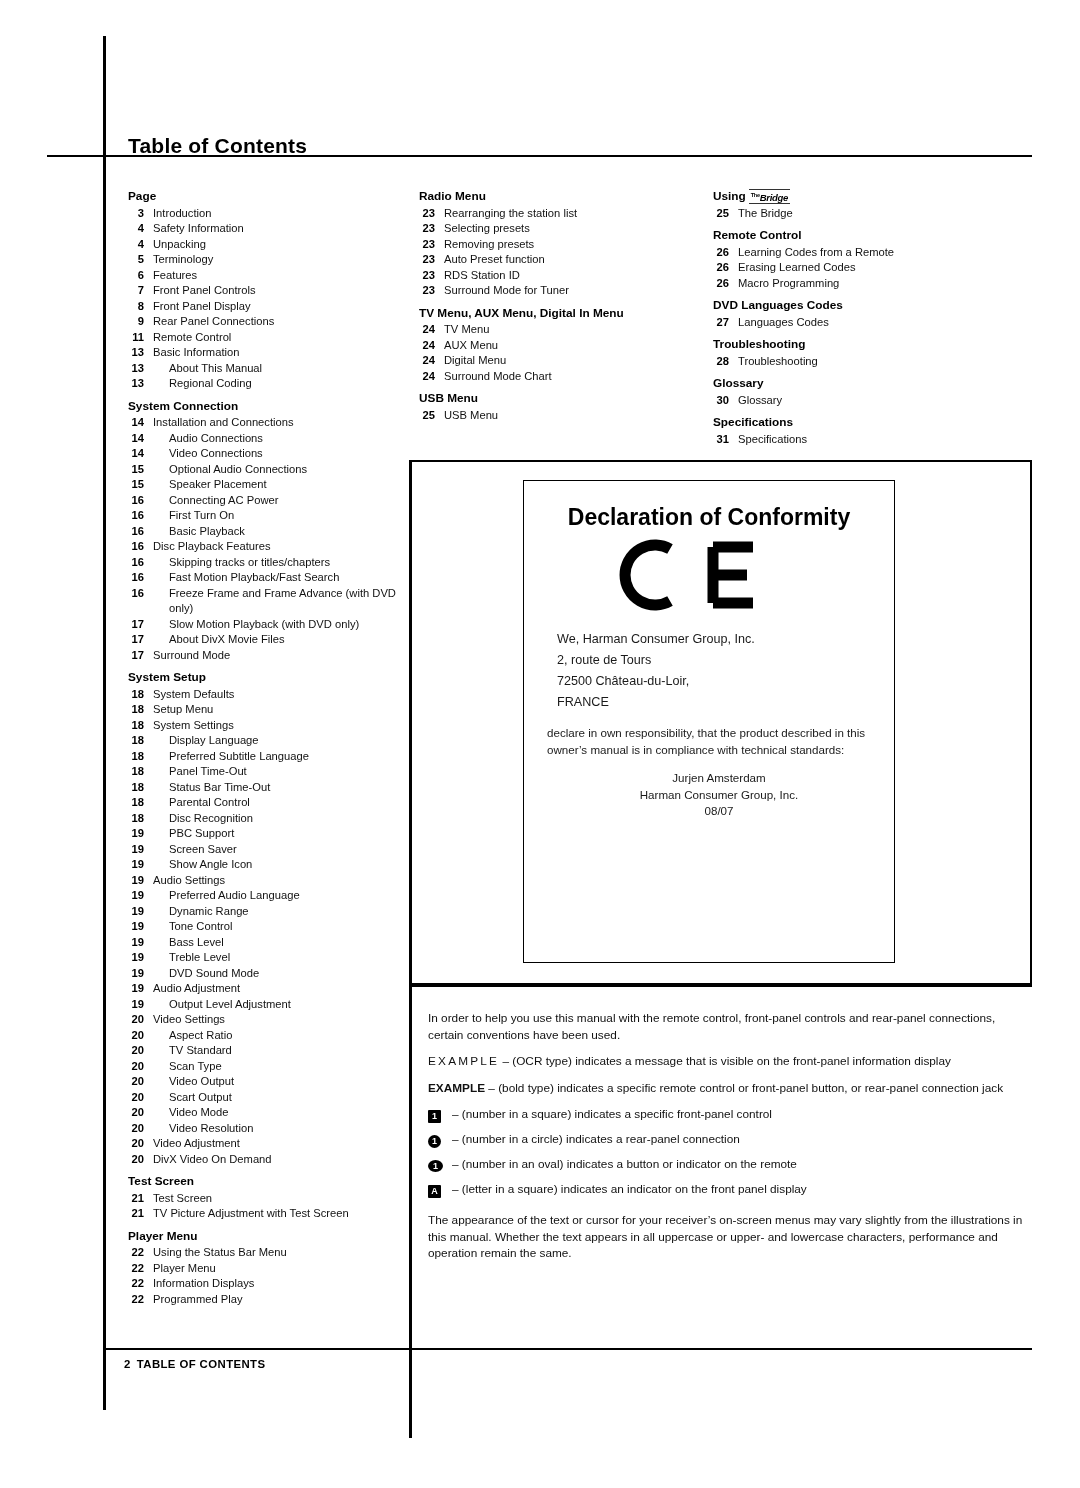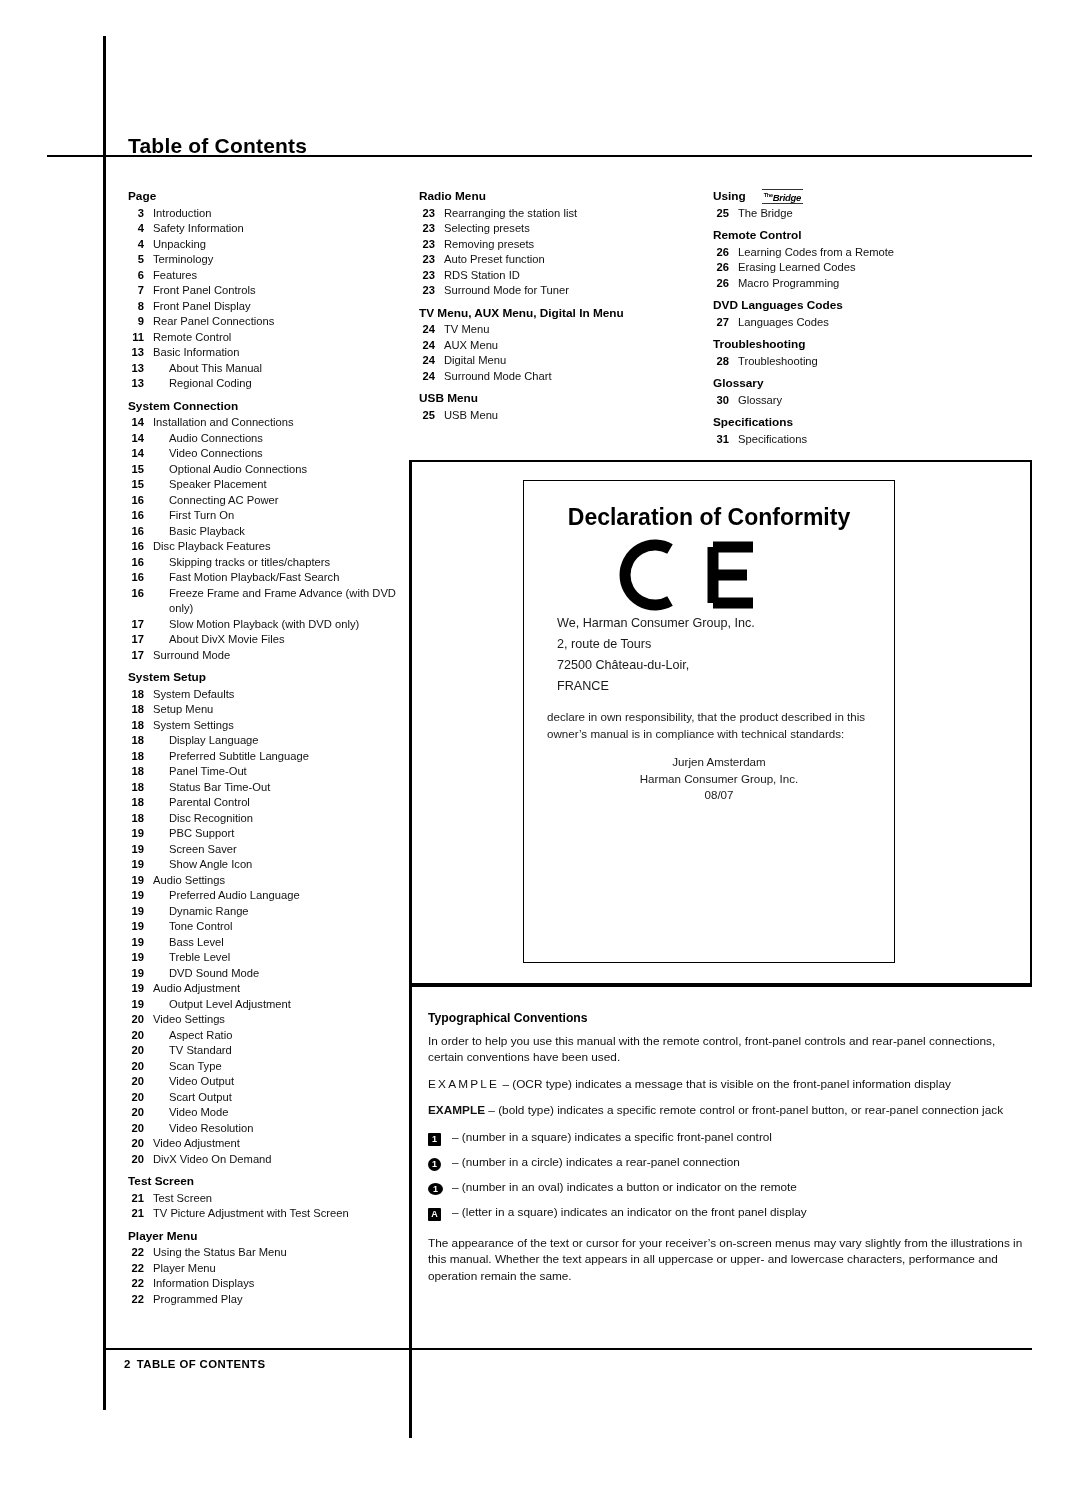--- a/index.html
+++ b/index.html
@@ -92,21 +92,21 @@
   }
   .toc-txt {
     flex: 1 1 auto;
     font-size: 11.2px;
   }
   .toc-txt.ind { padding-left: 16px; }
 
   .using-bridge {
     display: flex;
     align-items: center;
-    gap: 16px;
+    gap: 3px;
   }
   .bridge-logo {
     display: inline-block;
     font-size: 9.5px;
     font-weight: bold;
     font-style: italic;
     letter-spacing: -0.3px;
     border-top: 1px solid #333;
     border-bottom: 1px solid #333;
     padding: 0 2px;
@@ -144,21 +144,21 @@
     margin-top: 23px;
     color: #000;
   }
   .ce-mark {
     width: 372px;
     text-align: center;
     margin-top: 8px;
     height: 72px;
   }
   .decl-addr {
-    margin-top: 2px;
+    margin-top: 18px;
     padding-left: 33px;
     font-size: 12.6px;
     line-height: 21px;
   }
   .decl-body {
     margin-top: 12px;
     padding-left: 23px;
     padding-right: 14px;
     font-size: 11.6px;
     line-height: 16.5px;
@@ -670,21 +670,20 @@
 
 
     <div class="decl-sign">
       <div>Jurjen Amsterdam</div>
       <div>Harman Consumer Group, Inc.</div>
       <div>08/07</div>
     </div>
   </div>
 
   <div class="typo">
-    <h3>Typographical Conventions</h3>
     <p>In order to help you use this manual with the remote control, front-panel controls and rear-panel connections, certain conventions have been used.</p>
     <p>
       <span class="ocr">EXAMPLE</span><span> – (OCR type) indicates a message that is visible on the front-panel information display</span>
     </p>
     <p>
       <b>EXAMPLE</b><span> – (bold type) indicates a specific remote control or front-panel button, or rear-panel connection jack</span>
     </p>
     <div id="legend-list">
         <div class="bullet-row">
           <span class="gl"><span class="sq">1</span></span>

